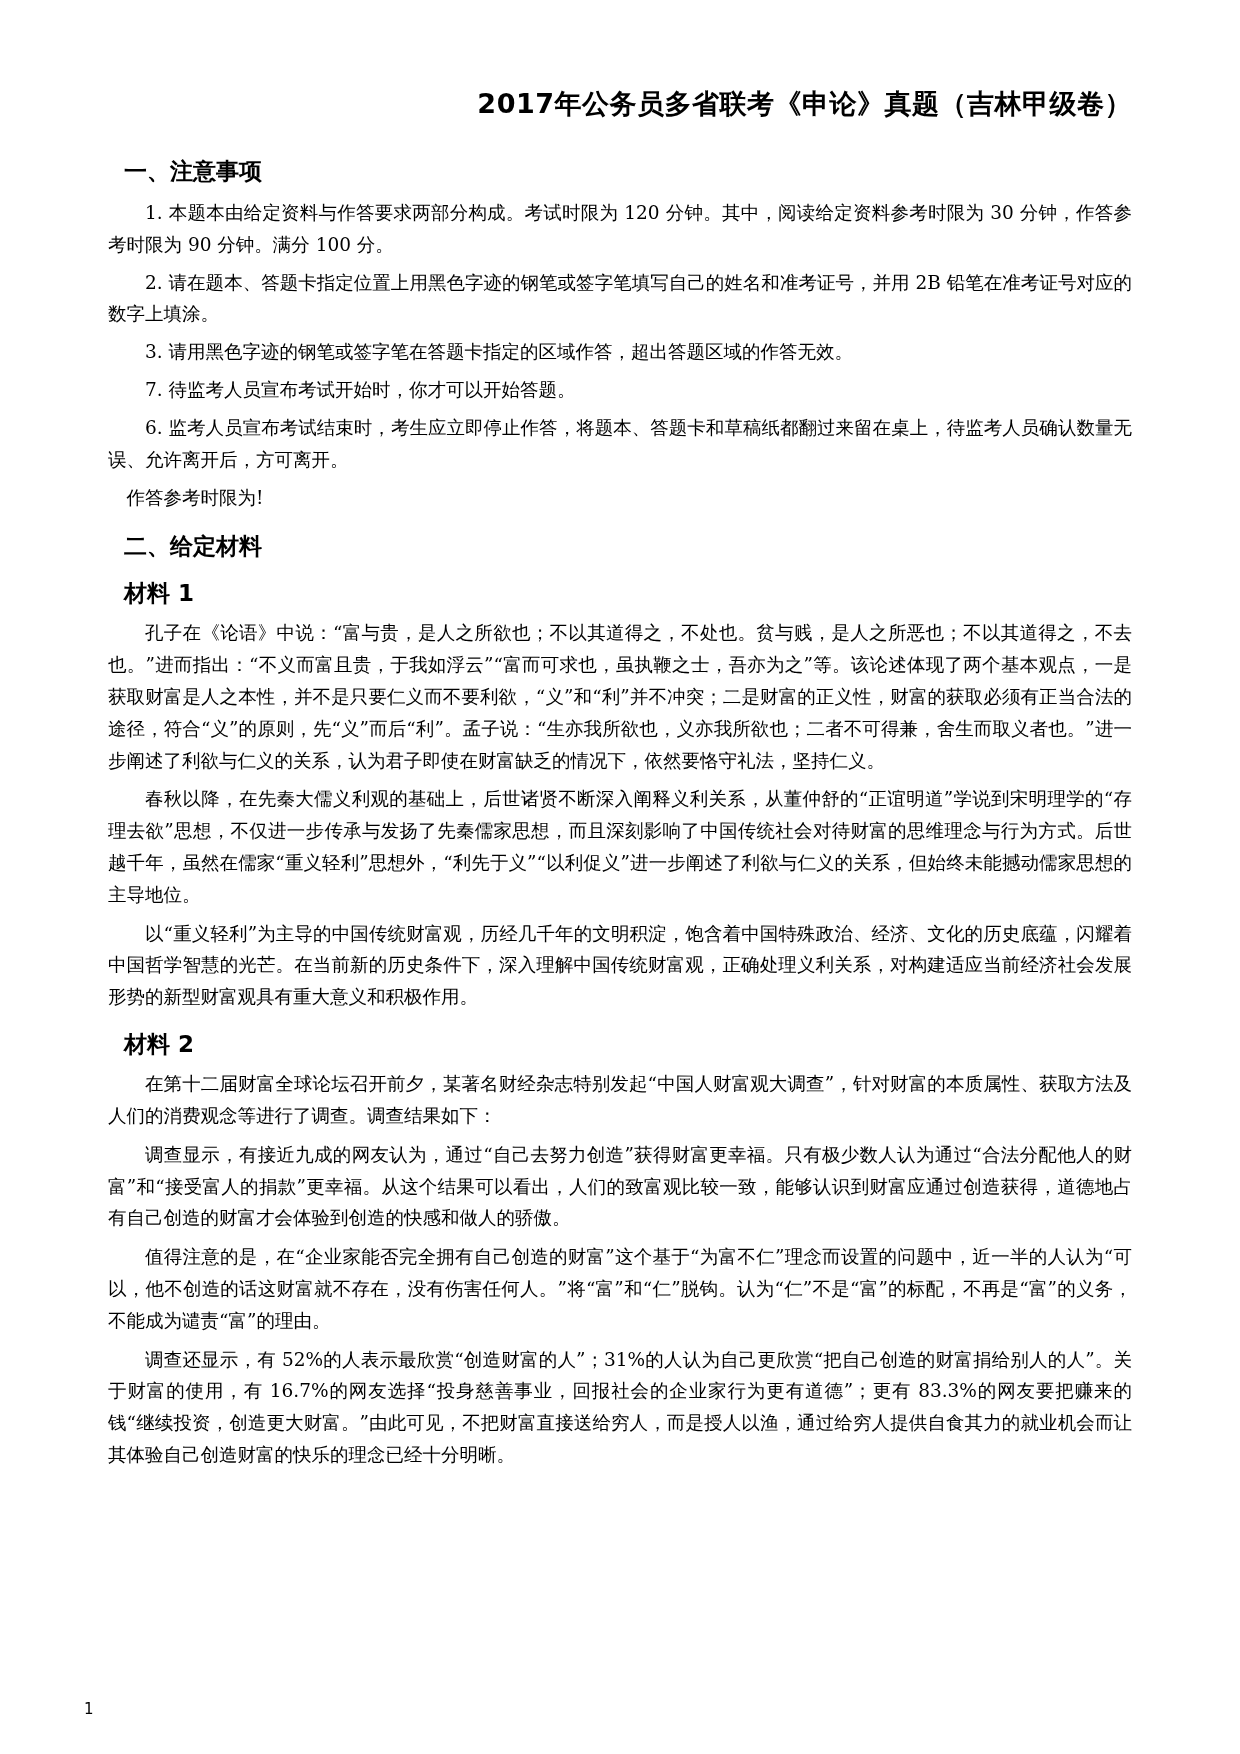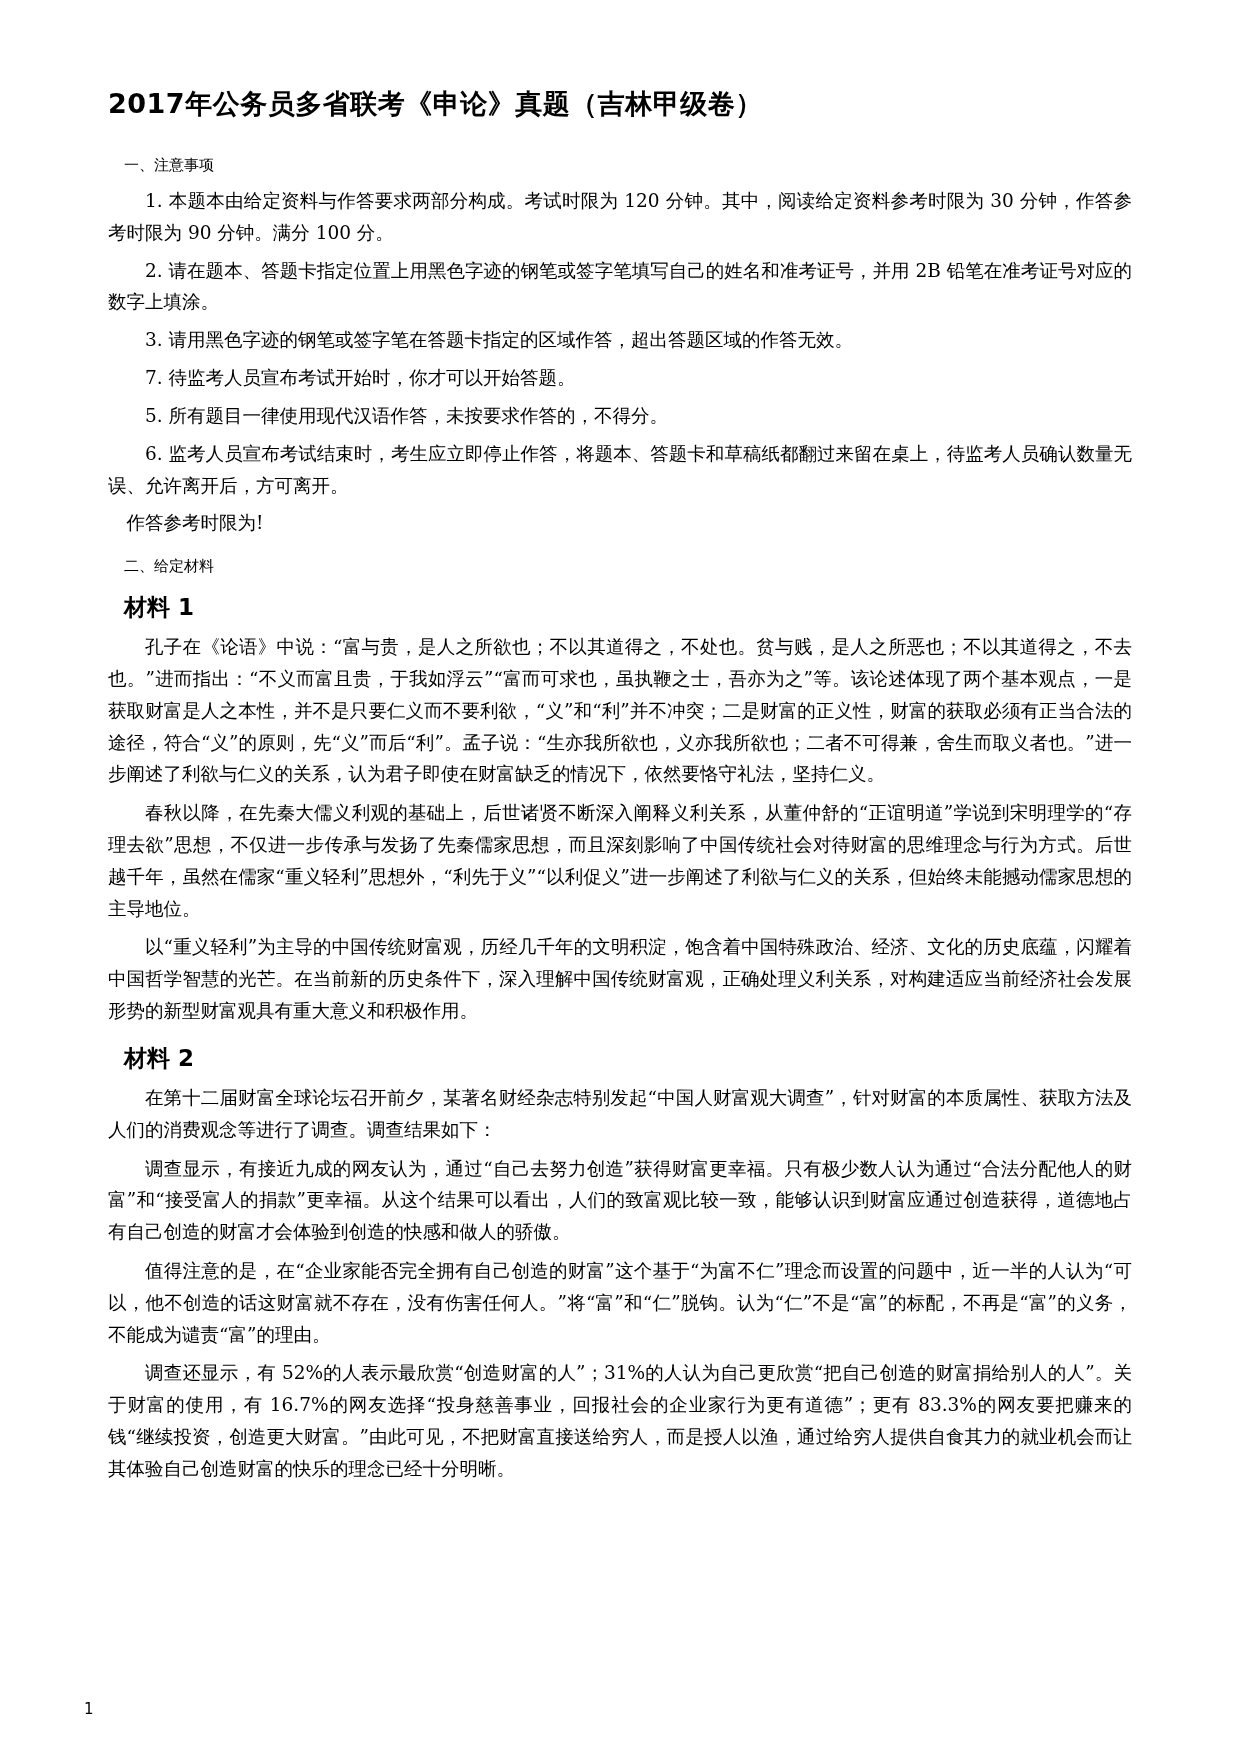--- a/index.html
+++ b/index.html
@@ -15,30 +15,30 @@
     position: relative;
   }
   .page {
     width: 1240px;
     min-height: 1754px;
     box-sizing: border-box;
     padding: 70px 108px 40px 108px;
     position: relative;
   }
   .doc-title {
-    text-align: left;
+    text-align: right;
     font-size: 27px;
     font-weight: bold;
     letter-spacing: 0.5px;
     margin: 16px 0 34px 0;
     font-family: "DejaVu Sans", "Liberation Sans", sans-serif;
   }
   .section-heading {
-    font-size: 15px;
-    font-weight: normal;
+    font-size: 23px;
+    font-weight: bold;
     margin: 18px 0 10px 16px;
     font-family: "DejaVu Sans", "Liberation Sans", sans-serif;
   }
   .sub-heading {
     font-size: 23px;
     font-weight: bold;
     margin: 16px 0 8px 16px;
     font-family: "DejaVu Sans", "Liberation Sans", sans-serif;
   }
   p.para {
@@ -71,21 +71,20 @@
 
   <h1 class="doc-title">2017年公务员多省联考《申论》真题（吉林甲级卷）</h1>
 
   <div class="block">
     <div class="section-heading">一、注意事项</div>
     <div class="notice-list">
       <p class="para">1. 本题本由给定资料与作答要求两部分构成。考试时限为 120 分钟。其中，阅读给定资料参考时限为 30 分钟，作答参考时限为 90 分钟。满分 100 分。</p>
       <p class="para">2. 请在题本、答题卡指定位置上用黑色字迹的钢笔或签字笔填写自己的姓名和准考证号，并用 2B 铅笔在准考证号对应的数字上填涂。</p>
       <p class="para">3. 请用黑色字迹的钢笔或签字笔在答题卡指定的区域作答，超出答题区域的作答无效。</p>
       <p class="para">7. 待监考人员宣布考试开始时，你才可以开始答题。</p>
-      <p class="para">5. 所有题目一律使用现代汉语作答，未按要求作答的，不得分。</p>
       <p class="para">6. 监考人员宣布考试结束时，考生应立即停止作答，将题本、答题卡和草稿纸都翻过来留在桌上，待监考人员确认数量无误、允许离开后，方可离开。</p>
       <p class="para noindent">作答参考时限为!</p>
     </div>
   </div>
 
   <div class="block">
     <div class="section-heading">二、给定材料</div>
 
     <div>
       <div class="sub-heading">材料 1</div>

